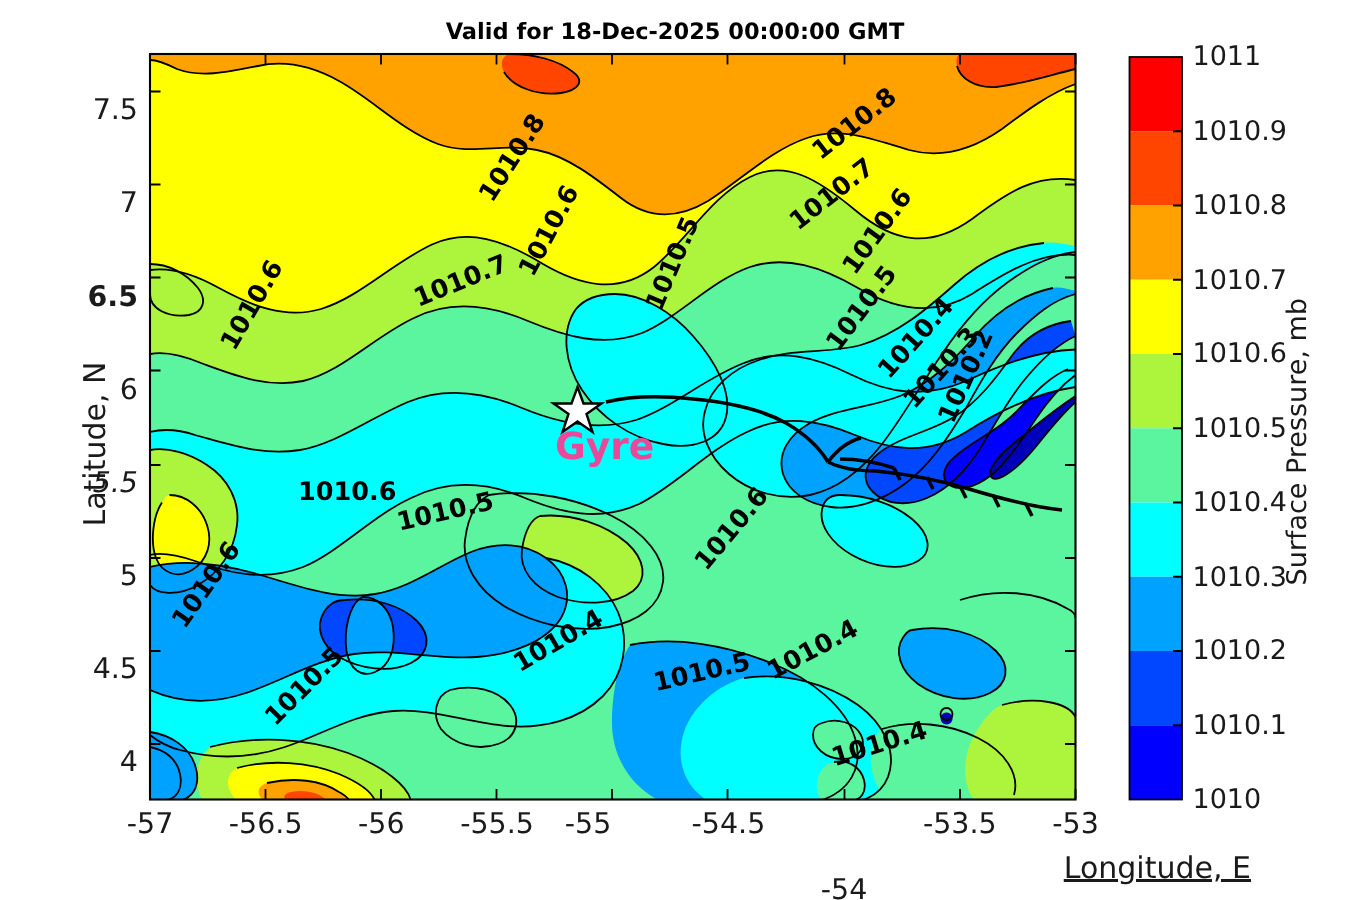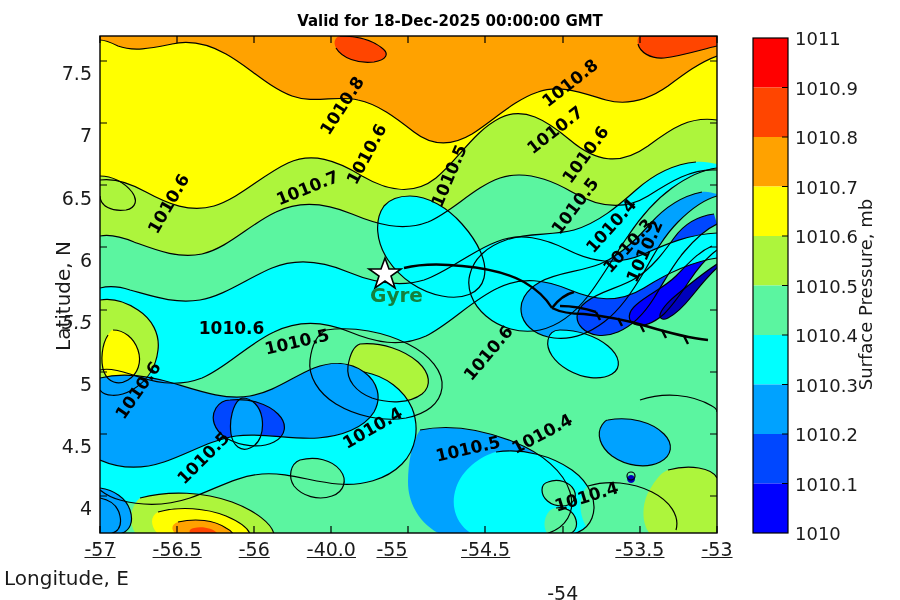--- a/index.html
+++ b/index.html
@@ -12,44 +12,44 @@
   #plot-svg{position:absolute;left:0;top:0;}
   .ttl{
     position:absolute;width:900px;text-align:center;top:12px;left:0;
     font-size:15px;font-weight:bold;color:#000;
     font-family:"DejaVu Sans", sans-serif;
   }
   .axlbl{
     position:absolute;font-size:20px;color:#1a1a1a;
     font-family:"DejaVu Sans", sans-serif;white-space:nowrap;
   }
-  #xlabel{left:4px;width:818px;text-align:left;top:566px;}
+  #xlabel{left:16px;width:818px;text-align:right;top:566px;text-decoration:underline;}
   #ylabel{
     left:-62px;top:284px;width:250px;text-align:center;
     transform:rotate(-90deg);transform-origin:center center;
   }
   #cblabel{
     left:740px;top:284px;width:250px;text-align:center;
     transform:rotate(-90deg);transform-origin:center center;
     font-size:18px;
   }
   .tk{
     position:absolute;font-size:19px;color:#1a1a1a;
     font-family:"DejaVu Sans", sans-serif;white-space:nowrap;
   }
-  .xtk{transform:translateX(-50%);top:538px;text-decoration:underline;}
+  .xtk{transform:translateX(-50%);top:538px;}
   .ytk{transform:translateY(-50%);text-align:right;}
   .cbtk{transform:translateY(-50%);left:795px;font-size:18px;}
   .clab{
     position:absolute;font-size:17px;font-weight:bold;color:#000;
     font-family:"DejaVu Sans", sans-serif;white-space:nowrap;
     transform-origin:0 50%;
   }
   .gyre-txt{
-    position:absolute;font-size:20px;font-weight:bold;color:#15803d;
+    position:absolute;font-size:25px;font-weight:bold;color:#ec4899;
     font-family:"DejaVu Sans", sans-serif;
   }
 </style>
 </head>
 <body>
 
 <div id="fig">
 
   <div class="ttl">Valid for 18-Dec-2025 00:00:00 GMT</div>
 
@@ -341,34 +341,34 @@
   <div class="gyre-txt" style="left:370px;top:283px;">Gyre</div>
 
   <div class="axlbl" id="xlabel">Longitude, E</div>
   <div class="axlbl" id="ylabel">Latitude, N</div>
   <div class="axlbl" id="cblabel">Surface Pressure, mb</div>
 
   <div id="xticklabels">
       <div class="tk xtk" style="left: 100px;">-57</div>
       <div class="tk xtk" style="left: 177.125px;">-56.5</div>
       <div class="tk xtk" style="left: 254.25px;">-56</div>
-      <div class="tk xtk" style="left: 331.375px;">-40.0</div>
+      <div class="tk xtk" style="left: 331.375px;">-55.5</div>
       <div class="tk xtk" style="left: 392px;">-55</div>
       <div class="tk xtk" style="left: 485.625px;">-54.5</div>
       <div class="tk xtk" style="left: 562.75px; margin-top: 44px;">-54</div>
       <div class="tk xtk" style="left: 639.875px;">-53.5</div>
       <div class="tk xtk" style="left: 717px;">-53</div>
     </div>
   <div id="yticklabels">
       <div class="tk ytk" style="top: 508.15px; left: 40px; width: 52px;">4</div>
       <div class="tk ytk" style="top: 446.025px; left: 40px; width: 52px;">4.5</div>
       <div class="tk ytk" style="top: 383.9px; left: 40px; width: 52px;">5</div>
       <div class="tk ytk" style="top: 321.775px; left: 40px; width: 52px; font-style: italic;">5.5</div>
       <div class="tk ytk" style="top: 259.65px; left: 40px; width: 52px;">6</div>
-      <div class="tk ytk" style="top: 197.525px; left: 40px; width: 52px;">6.5</div>
+      <div class="tk ytk" style="top: 197.525px; left: 40px; width: 52px; font-weight: bold;">6.5</div>
       <div class="tk ytk" style="top: 135.4px; left: 40px; width: 52px;">7</div>
       <div class="tk ytk" style="top: 73.275px; left: 40px; width: 52px;">7.5</div>
     </div>
   <div id="cbticklabels">
       <div class="tk cbtk" style="top: 38px;">1011</div>
       <div class="tk cbtk" style="top: 87.5px;">1010.9</div>
       <div class="tk cbtk" style="top: 137px;">1010.8</div>
       <div class="tk cbtk" style="top: 186.5px;">1010.7</div>
       <div class="tk cbtk" style="top: 236px;">1010.6</div>
       <div class="tk cbtk" style="top: 285.5px;">1010.5</div>

